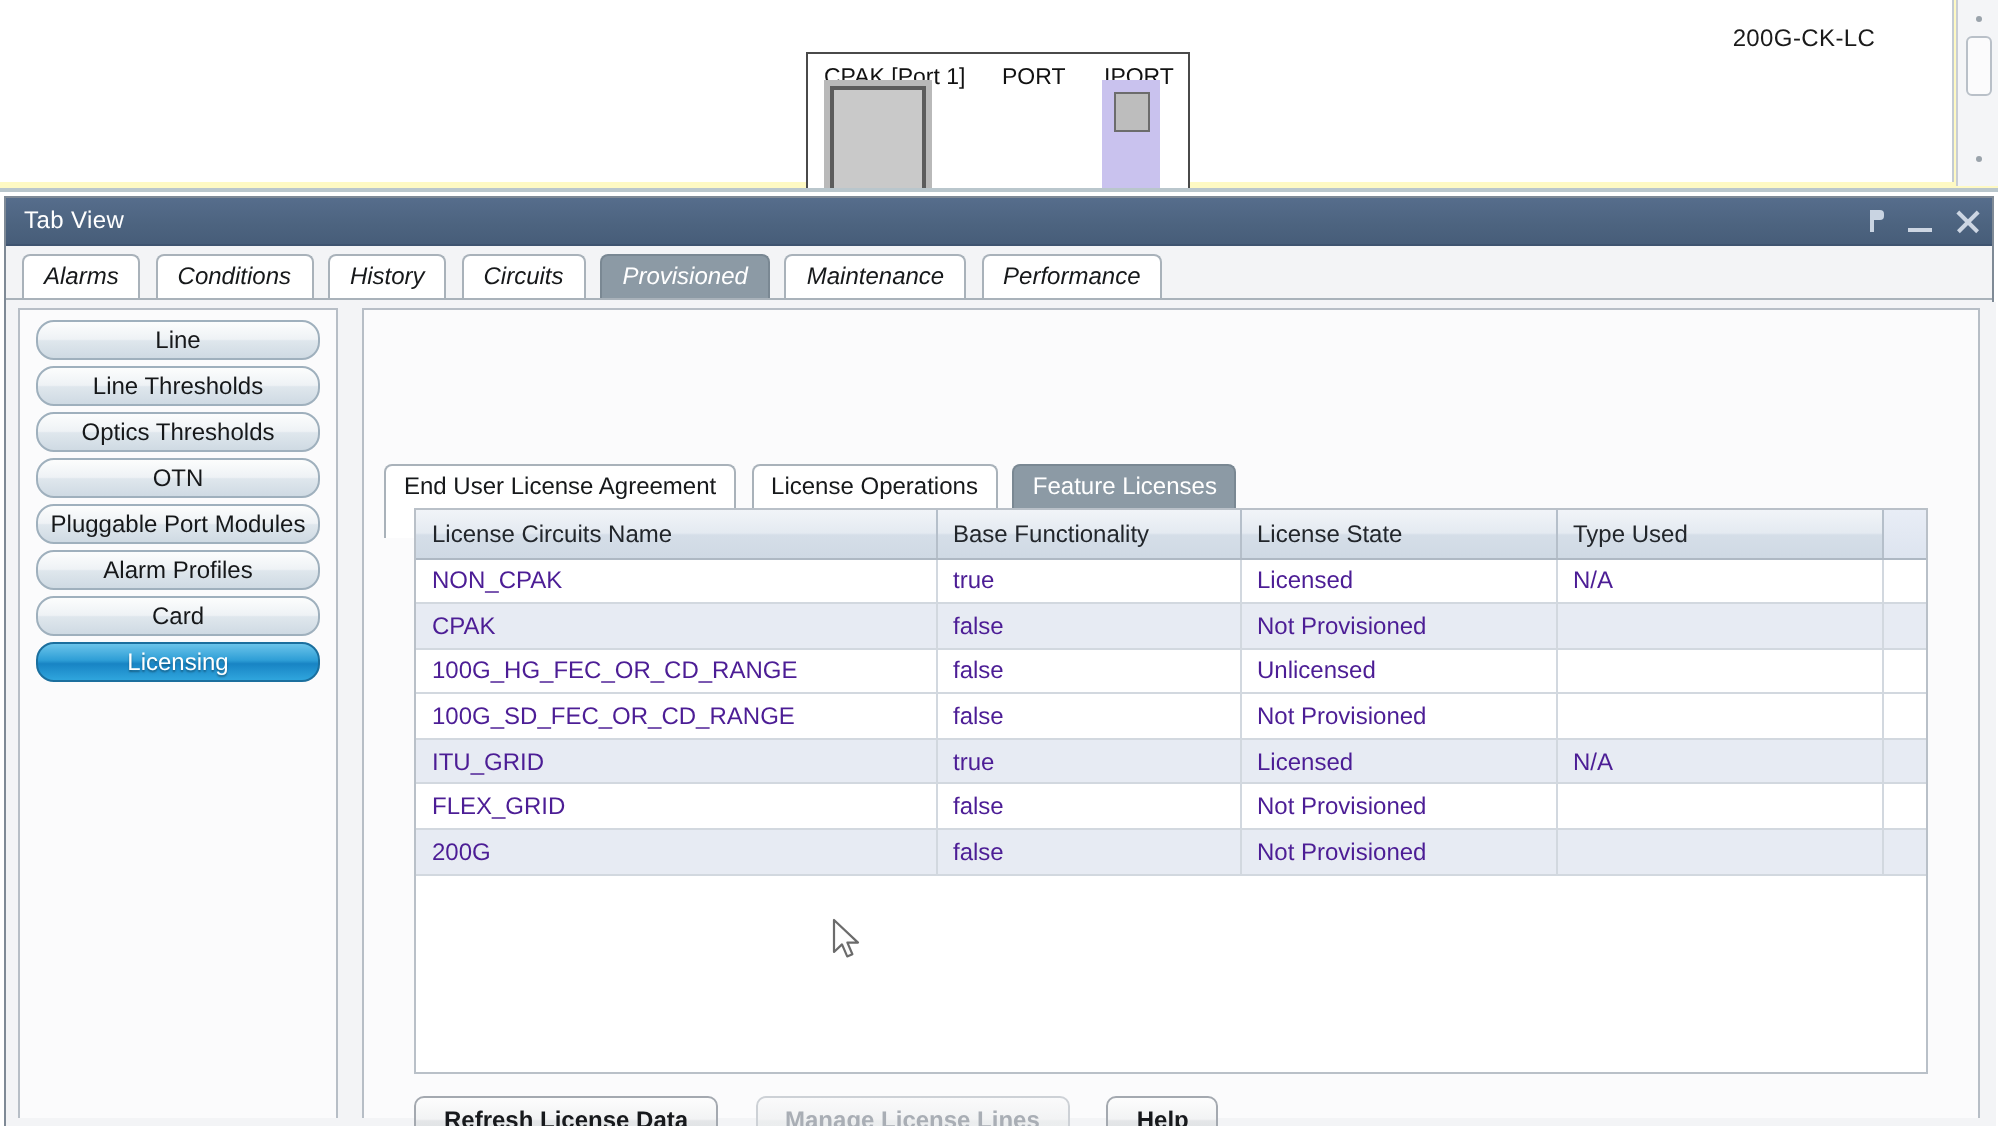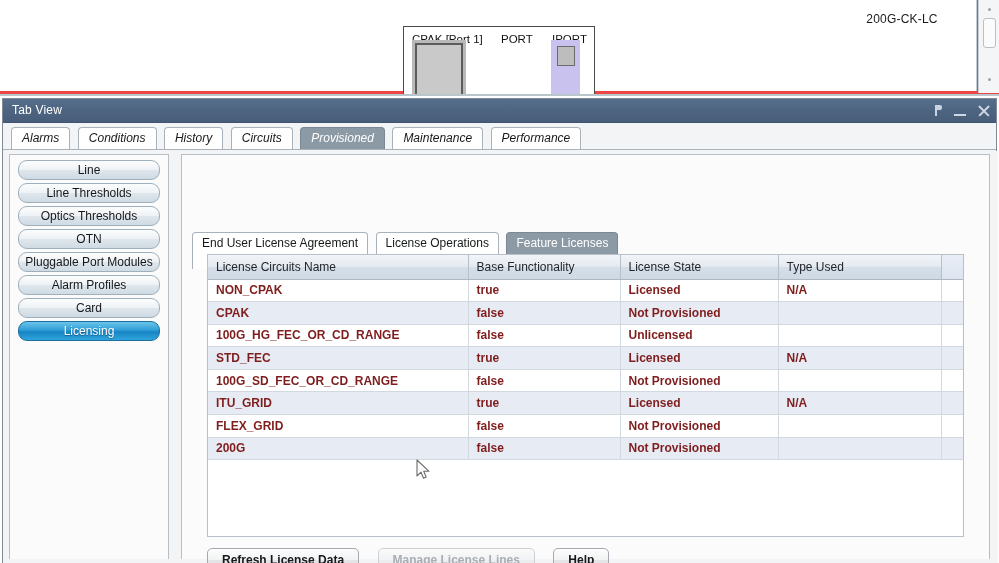--- a/index.html
+++ b/index.html
@@ -17,21 +17,21 @@
     width: 999px;
     height: 563px;
     background: #ffffff;
   }
 
   
   #card-panel {
     position: absolute;
     left: 0; top: 0;
     width: 999px; height: 96px;
-    background: #ef4444;
+    background: #fef9c3;
     border-bottom: 2px solid #b9c6cc;
     overflow: hidden;
   }
   #card-panel-inner {
     position: absolute;
     left: 0; top: 0;
     right: 22px; bottom: 3px;
     background: #fff;
     border-right: 1px solid #c3cbd2;
   }
@@ -345,26 +345,25 @@
     white-space: nowrap;
   }
   table.lic thead th.last {
     border-right: none;
     background: linear-gradient(to bottom, #e8edf6 0%, #dde4ef 100%);
   }
 
   table.lic tbody td {
     height: 22.6px;
     padding: 0 0 0 8px;
-    color: #7f1d1d;
+    color: #4c1d95;
     border-right: 1px solid #d2d8df;
     border-bottom: 1px solid #d2d8df;
     white-space: nowrap;
     overflow: hidden;
-    font-weight: bold;
   }
   table.lic tbody td.last { border-right: none; }
   table.lic tbody tr.odd td { background: #ffffff; }
   table.lic tbody tr.even td { background: #e7ebf3; }
 
   
   #btn-row {
     position: absolute;
     left: 25px; top: 393px;
     width: 757px;
@@ -502,27 +501,20 @@
                     <td></td>
                     <td class="last"></td>
                   </tr>
                   <tr class="odd">
                     <td>100G_HG_FEC_OR_CD_RANGE</td>
                     <td>false</td>
                     <td>Unlicensed</td>
                     <td></td>
                     <td class="last"></td>
                   </tr>
-                  <tr class="even">
-                    <td>STD_FEC</td>
-                    <td>true</td>
-                    <td>Licensed</td>
-                    <td>N/A</td>
-                    <td class="last"></td>
-                  </tr>
                   <tr class="odd">
                     <td>100G_SD_FEC_OR_CD_RANGE</td>
                     <td>false</td>
                     <td>Not Provisioned</td>
                     <td></td>
                     <td class="last"></td>
                   </tr>
                   <tr class="even">
                     <td>ITU_GRID</td>
                     <td>true</td>

